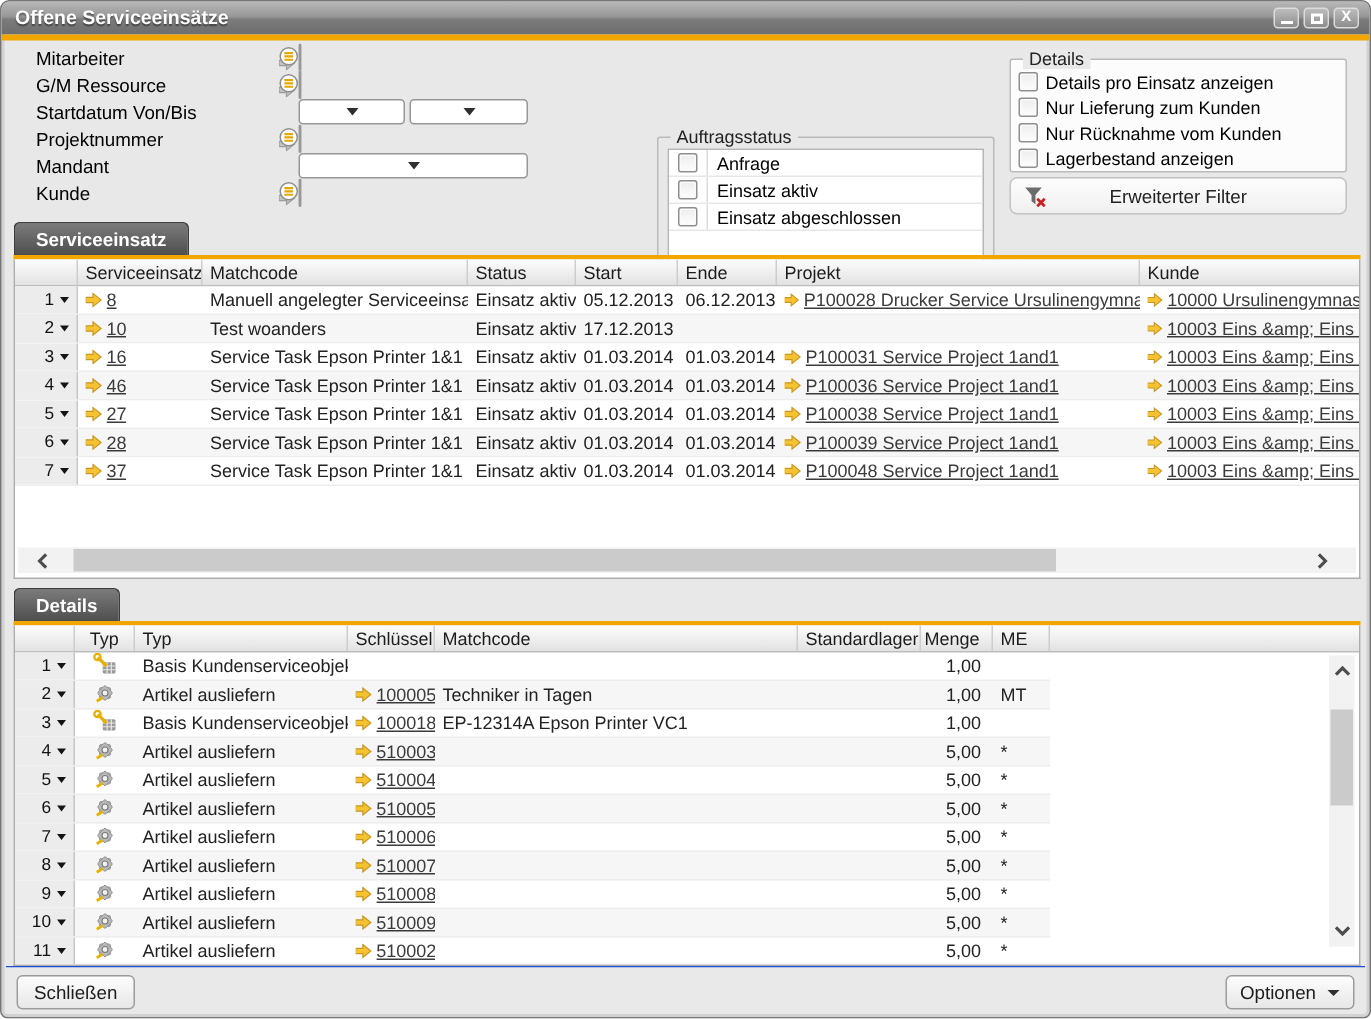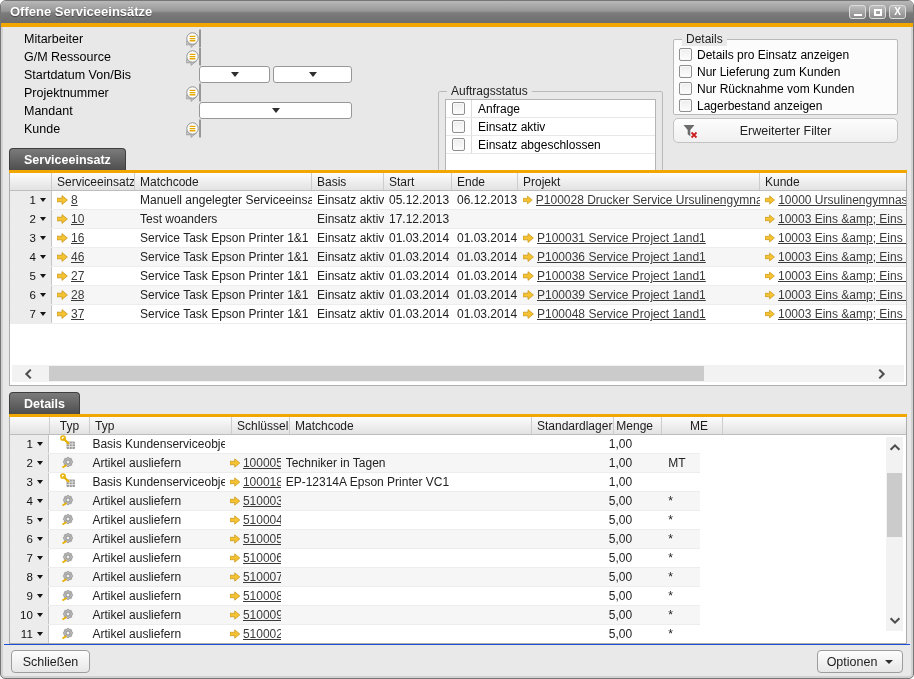--- a/index.html
+++ b/index.html
@@ -106,21 +106,21 @@
   .lnk{ color:#3b3b3b; text-decoration:underline; white-space:nowrap; overflow:hidden; cursor:pointer; }
 
   
   .w-num{ width:42px; } .w-id{ width:83px; } .w-match{ width:177px; } .w-status{ width:72px; }
   .w-start{ width:68px; } .w-ende{ width:66px; } .w-proj{ width:242px; }
   .w-kunde{ flex:1; min-width:0; }
 
   
   .d-num{ width:40px; } .d-icon{ width:40px; justify-content:center; padding-left:0; }
   .d-typ{ width:142px; } .d-key{ width:58px; } .d-match{ width:242px; } .d-lager{ width:82px; }
-  .d-menge{ width:48px; justify-content:flex-end; padding:0 8px 0 0; } .d-me{ width:38px;margin-left:23px; }
+  .d-menge{ width:48px; justify-content:flex-end; padding:0 8px 0 0; } .d-me{ width:38px; }
   .d-fill{ flex:1; border-right:0 !important; }
   .det-body .trow{ width:100%; border-bottom:0; background:transparent; }
   .det-stripe{ display:flex; width:690px; height:100%; border-bottom:1px solid #ededed; }
   .det-body .alt .det-stripe{ background:#f6f6f6; }
 
   
   .hscroll{ position:absolute; left:2px; right:2px; bottom:3px; height:17px; background:#f2f2f2; }
   .hs-thumb{ position:absolute; left:37px; top:1px; width:655px; height:15px; background:#cbcbcb; }
   .hs-btn{ position:absolute; top:0; width:30px; height:17px; display:flex; align-items:center;
     justify-content:center; cursor:default; }
@@ -360,21 +360,21 @@
   <div class="tab tab-svc">
     <span>Serviceeinsatz</span>
   </div>
   <div class="tabline tl-svc"></div>
 
   <div class="tablepanel tp-svc">
     <div class="thead">
       <div class="th w-num"></div>
       <div class="th w-id">Serviceeinsatz</div>
       <div class="th w-match">Matchcode</div>
-      <div class="th w-status">Basis</div>
+      <div class="th w-status">Status</div>
       <div class="th w-start">Start</div>
       <div class="th w-ende">Ende</div>
       <div class="th w-proj">Projekt</div>
       <div class="th w-kunde">Kunde</div>
     </div>
     <div class="svc-body">
         <div class="trow">
       <div class="rownum-cell w-num">
         <span>1</span>
             <span class="tri"></span>

